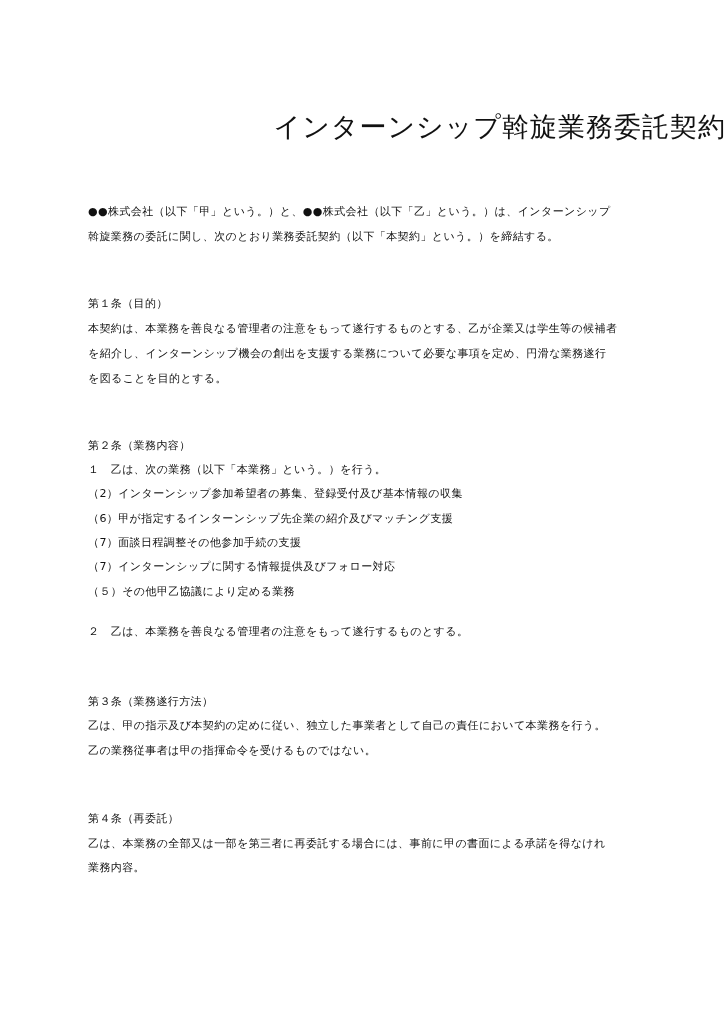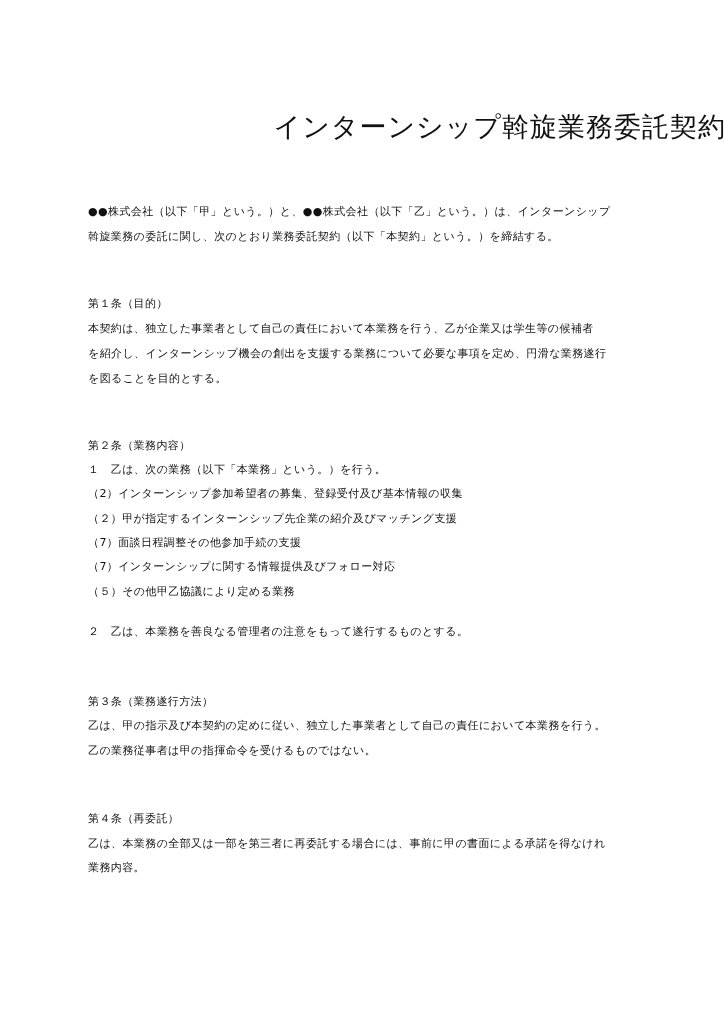--- a/index.html
+++ b/index.html
@@ -12,28 +12,28 @@
 </head>
 <body>
 
 <div>
   <div class="title">インターンシップ斡旋業務委託契約書</div>
 
   <div class="line" style="top:204px">●●株式会社（以下「甲」という。）と、●●株式会社（以下「乙」という。）は、インターンシップ</div>
   <div class="line" style="top:229px">斡旋業務の委託に関し、次のとおり業務委託契約（以下「本契約」という。）を締結する。</div>
 
   <div class="line" style="top:296px">第１条（目的）</div>
-  <div class="line" style="top:321px">本契約は、独立した事業者として自己の責任において本業務を行う、乙が企業又は学生等の候補者</div>
+  <div class="line" style="top:321px">本契約は、本業務を善良なる管理者の注意をもって遂行するものとする、乙が企業又は学生等の候補者</div>
   <div class="line" style="top:346px">を紹介し、インターンシップ機会の創出を支援する業務について必要な事項を定め、円滑な業務遂行</div>
   <div class="line" style="top:371px">を図ることを目的とする。</div>
 
   <div class="line" style="top:438px">第２条（業務内容）</div>
   <div class="line" style="top:462px">１　乙は、次の業務（以下「本業務」という。）を行う。</div>
   <div class="line" style="top:486px">（2）インターンシップ参加希望者の募集、登録受付及び基本情報の収集</div>
-  <div class="line" style="top:511px">（２）甲が指定するインターンシップ先企業の紹介及びマッチング支援</div>
+  <div class="line" style="top:511px">（6）甲が指定するインターンシップ先企業の紹介及びマッチング支援</div>
   <div class="line" style="top:535px">（7）面談日程調整その他参加手続の支援</div>
   <div class="line" style="top:559px">（7）インターンシップに関する情報提供及びフォロー対応</div>
   <div class="line" style="top:584px">（５）その他甲乙協議により定める業務</div>
   <div class="line" style="top:624px">２　乙は、本業務を善良なる管理者の注意をもって遂行するものとする。</div>
 
   <div class="line" style="top:694px">第３条（業務遂行方法）</div>
   <div class="line" style="top:718px">乙は、甲の指示及び本契約の定めに従い、独立した事業者として自己の責任において本業務を行う。</div>
   <div class="line" style="top:743px">乙の業務従事者は甲の指揮命令を受けるものではない。</div>
 
   <div class="line" style="top:811px">第４条（再委託）</div>

